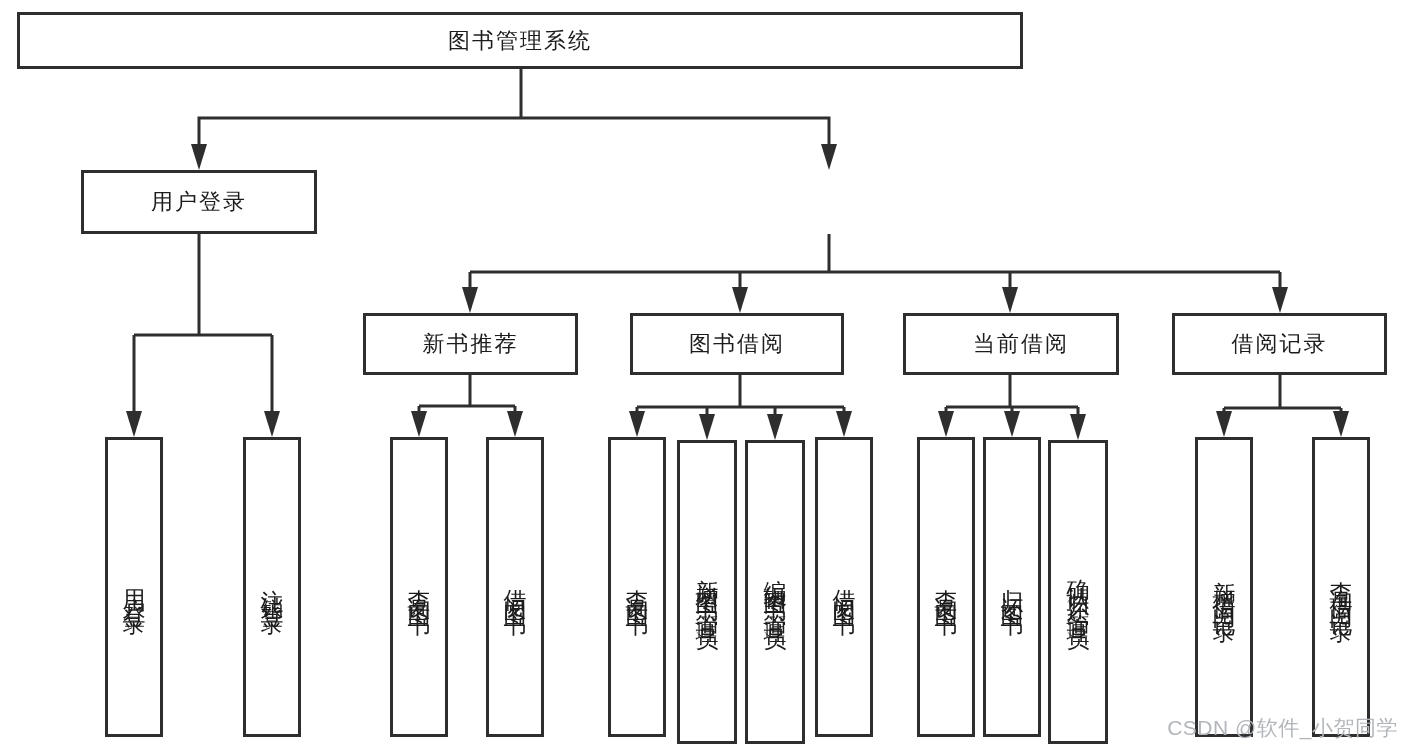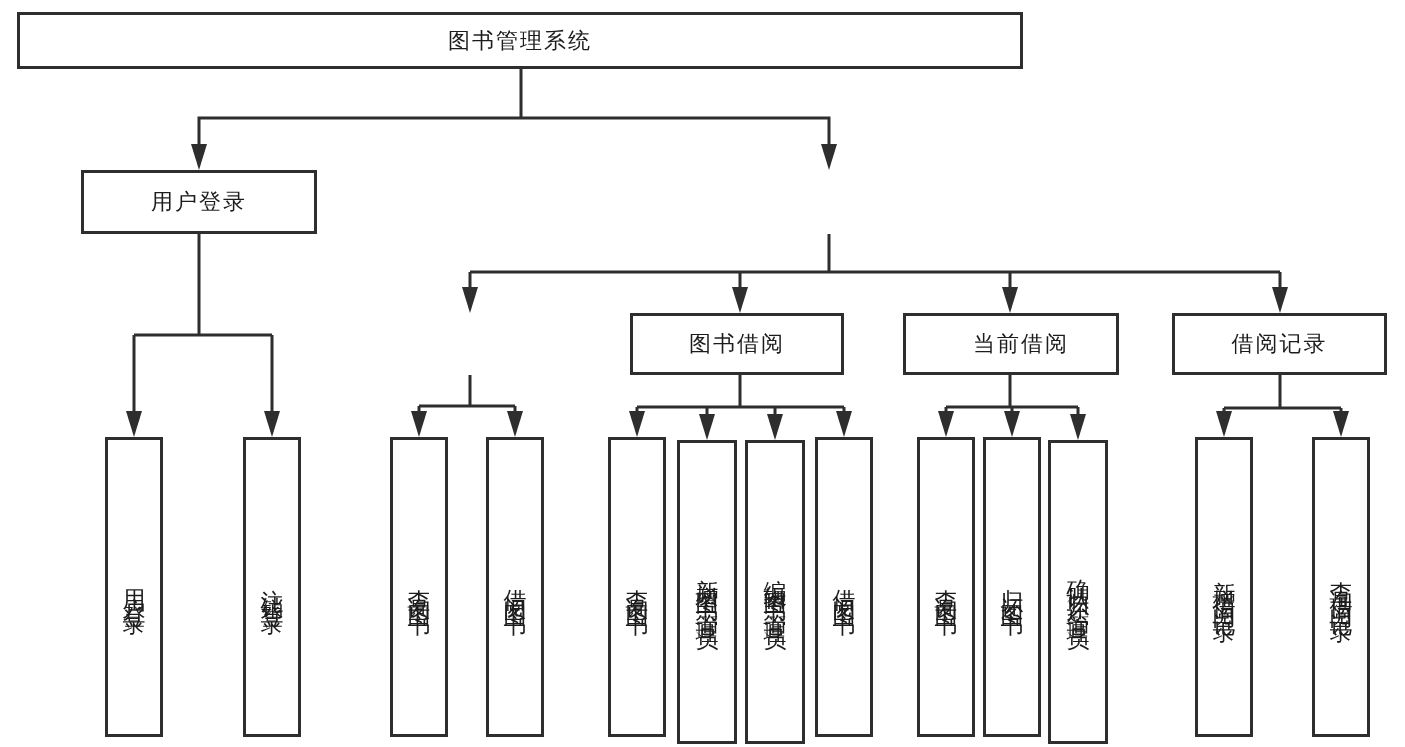--- a/index.html
+++ b/index.html
@@ -86,20 +86,21 @@
       <polygon points="1070,414 1086,414 1078,440"></polygon>
       <polygon points="1216,411 1232,411 1224,437"></polygon>
       <polygon points="1333,411 1349,411 1341,437"></polygon>
     </g>
   </svg>
 
   <div class="node h" id="n-root">图书管理系统</div>
 
   <div class="node h" id="n-login">用户登录</div>
 
+  <div class="node h" id="n-rec">新书推荐</div>
   <div class="node h" id="n-bor">图书借阅</div>
   <div class="node h" id="n-cur">当前借阅</div>
   <div class="node h" id="n-log">借阅记录</div>
 
   <div class="node v" id="l1">
     <span class="vt">用户登录</span>
     </div>
   <div class="node v" id="l2">
     <span class="vt">注销登录</span>
     </div>
@@ -134,13 +135,14 @@
     <span class="vt">确认归还（管理员）</span>
     </div>
 
   <div class="node v" id="l12">
     <span class="vt">新增借阅记录</span>
     </div>
   <div class="node v" id="l13">
     <span class="vt">查询借阅记录</span>
     </div>
 
+  <div id="watermark">CSDN @软件_小贺同学</div>
 </div>
 
 </body></html>

